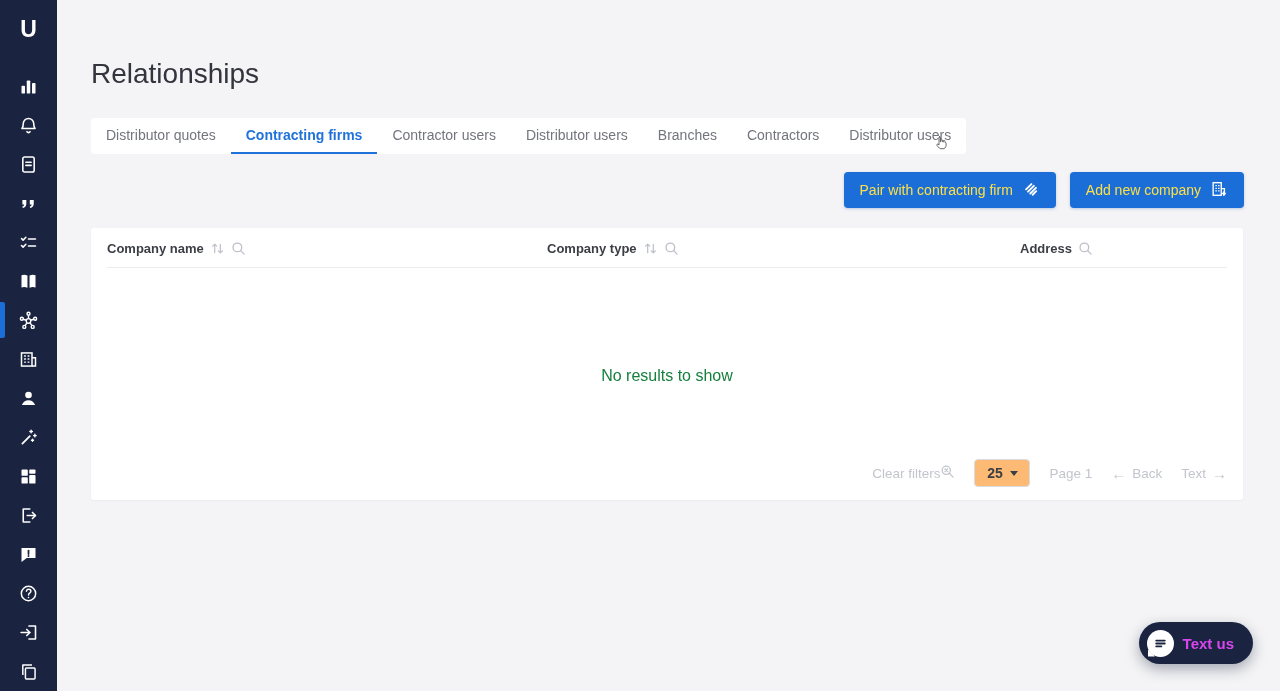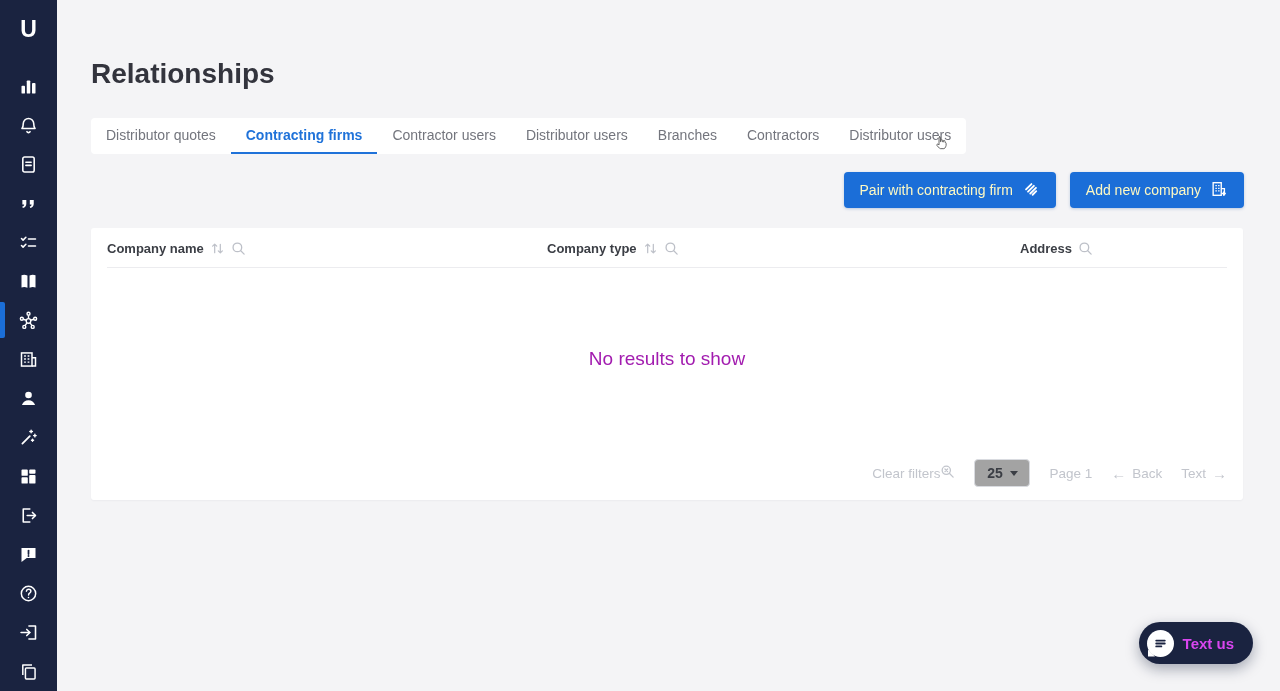--- a/index.html
+++ b/index.html
@@ -11,52 +11,52 @@
   .sidebar { position:absolute; left:0; top:0; width:57px; height:691px; background:#1a2340; display:flex; flex-direction:column; align-items:center; }
   .side-logo { margin-top:16px; height:30px; display:flex; align-items:center; justify-content:center;
                color:#fff; font-size:23px; font-weight:800; cursor:pointer; }
   .side-nav { margin-top:31px; display:flex; flex-direction:column; }
   .side-item { position:relative; width:57px; height:24px; margin-bottom:15px; display:flex; align-items:center; justify-content:center; cursor:pointer; }
   .side-item svg { width:21px; height:21px; display:block; }
   .side-item.active::before { content:""; position:absolute; left:0; top:-6px; bottom:-6px; width:5px; background:#1b6ed8; border-radius:0 2px 2px 0; }
 
   
   .main { position:absolute; left:57px; top:0; width:1223px; height:691px; }
-  .page-title { position:absolute; left:34px; top:58px; font-size:28px; font-weight:700; color:#33343d; }
+  .page-title { position:absolute; left:34px; top:58px; font-size:28px; font-weight:400; color:#33343d; }
 
   
   .tabbar { position:absolute; left:34px; top:118px; height:36px; display:inline-flex; background:#fff; border-radius:4px; }
   .tab { display:flex; align-items:center; height:36px; padding:0 15px; font-size:14px; color:#73757d; white-space:nowrap; cursor:pointer; border-bottom:2px solid transparent; }
   .tab.active { color:#1f72d9; font-weight:600; border-bottom-color:#1f72d9; }
 
   
   .actions { position:absolute; right:36px; top:172px; display:flex; gap:14px; }
-  .btn { display:flex; align-items:center; gap:9px; height:36px; padding:0 16px; background:#1b6ed8; color:#fef9c3;
+  .btn { display:flex; align-items:center; gap:9px; height:36px; padding:0 16px; background:#1b6ed8; color:#fde047;
          font-size:14px; font-weight:500; border:none; border-radius:4px; cursor:pointer; font-family:inherit;
          box-shadow:0 1px 3px rgba(21,80,165,.25); }
   .btn svg { width:18px; height:18px; }
 
   
   .card { position:absolute; left:34px; top:228px; width:1152px; height:272px; background:#fff; border-radius:3px; box-shadow:0 1px 2px rgba(20,30,60,.04); }
   .thead { position:absolute; left:0; top:0; right:0; height:40px; }
   .thead .rule { position:absolute; left:16px; right:16px; bottom:0; height:1px; background:#ececef; }
   .th { position:absolute; top:0; height:40px; display:flex; align-items:center; gap:6px;justify-content:center; }
   .th-label { font-size:13px; font-weight:700; color:#3b3e45; }
   .th .hicon { display:flex; align-items:center; cursor:pointer; }
   .th .hicon svg { width:15px; height:15px; }
   .th-1 { left:16px; } .th-2 { left:456px; } .th-3 { left:929px; }
 
-  .empty-msg { position:absolute; left:0; right:0; top:120px; text-align:center; font-size:19px; color:#a21caf; }
+  .empty-msg { position:absolute; left:0; right:0; top:139px; text-align:center; font-size:16px; color:#15803d; }
 
   
   .pager { position:absolute; right:16px; bottom:13px; display:flex; align-items:center; gap:19px; font-size:13.5px; color:#c2c5cc; }
   .pager .clear { display:flex; align-items:center; gap:0; cursor:pointer; }
   .pager .clear svg { width:15px; height:15px; }
   .pagesize { display:flex; align-items:center; justify-content:center; gap:7px; width:56px; height:28px;
-              border:1px solid #d9dbe0; border-radius:4px; background:#a3a3a3; color:#3a3d44; font-size:14px; font-weight:600; cursor:pointer; }
+              border:1px solid #d9dbe0; border-radius:4px; background:#fdba74; color:#3a3d44; font-size:14px; font-weight:600; cursor:pointer; }
   .caret { width:0; height:0; border-left:4px solid transparent; border-right:4px solid transparent; border-top:5px solid #3a3d44; }
   .nav-link { display:flex; align-items:center; gap:6px; cursor:pointer; }
   .arrow { font-size:15px; }
 
   
   .chat-pill { position:absolute; right:27px; bottom:27px; height:42px; display:flex; align-items:center; gap:9px;
                padding:0 19px 0 8px; background:#1a2340; border-radius:21px; cursor:pointer;
                box-shadow:0 5px 14px rgba(15,25,55,.35); }
   .chat-bubble { width:27px; height:27px; background:#fff; border-radius:50%; display:flex; align-items:center; justify-content:center; position:relative; }
   .chat-bubble::after { content:""; position:absolute; left:1px; bottom:0px; width:7px; height:7px; background:#fff;

